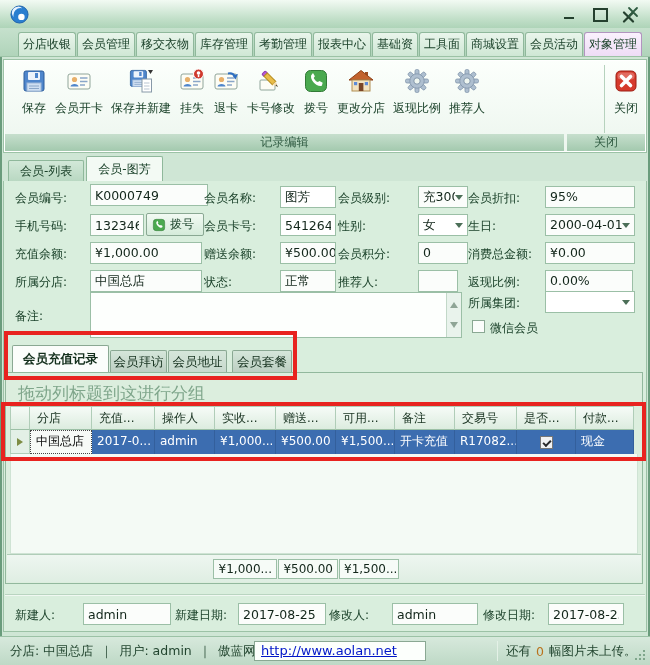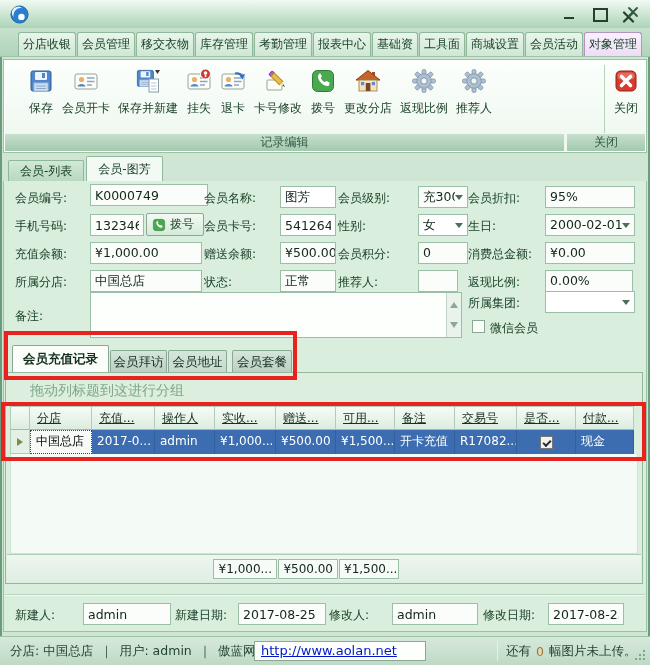--- a/index.html
+++ b/index.html
@@ -22,21 +22,21 @@
   
   .menubar{position:absolute;top:28px;left:0;width:650px;height:29px;
     background:linear-gradient(#c6e1cd,#b0d4ba);display:flex;align-items:flex-end;padding-left:18px;border-bottom:1px solid #9cc2a6;}
   .mtab{height:24px;line-height:22px;padding:0 4px;font-size:12px;color:#1b422a;white-space:nowrap;
     background:linear-gradient(#e9f5eb,#cfe7d5);border:1px solid #8fb89b;border-bottom:none;border-radius:3px 3px 0 0;margin-right:1px;}
   .mtab.active{background:linear-gradient(#faf1fd,#eedcf6);border-color:#b195bf;}
 
   
   .toolbar{position:absolute;left:3px;top:59px;width:644px;height:94px;
     background:linear-gradient(#fcfffc,#ecf6ee);border:1px solid #9cc2a6;box-shadow:inset 0 0 0 1px #fff;}
-  .tb-row{display:flex;align-items:flex-start;height:74px;padding:4px 3px 0 20px;}
+  .tb-row{display:flex;align-items:flex-start;height:74px;padding:4px 3px 0 13px;}
   .tbtn{display:flex;flex-direction:column;align-items:center;gap:6px;padding:4px 4px 2px;font-size:12px;color:#1b422a;white-space:nowrap;cursor:default;}
   .tbtn svg{width:26px;height:26px;}
   .tb-sep{width:1px;align-self:stretch;background:#b6d2bd;margin:1px 4px;}
   .tb-close{margin-left:auto;}
   .tb-caps{position:absolute;left:1px;right:1px;bottom:1px;height:17px;display:flex;gap:3px;}
   .cap{background:linear-gradient(#c6dfcd,#a3c9ae);color:#2e5a40;font-size:12px;line-height:17px;text-align:center;}
   .cap-edit{flex:1;}
   .cap-close{width:78px;}
 
   
@@ -67,25 +67,25 @@
   .ta-dn{bottom:5px;border-top:6px solid #8fa596;}
   .cbx{position:absolute;width:13px;height:13px;border:1px solid #8aa893;background:#fbfdfb;}
 
   
   .stab{position:absolute;font-size:12.5px;color:#14301d;text-align:center;white-space:nowrap;
     background:linear-gradient(#d5e6da,#bccfc2);border:1px solid #8aa893;border-bottom:none;border-radius:2px 2px 0 0;}
   .stab.active{background:#fbfdfb;font-weight:bold;}
 
   
   .grid{position:absolute;left:5px;top:372px;width:638px;height:212px;border:1px solid #92b89d;background:#dceede;}
-  .ghint{position:absolute;left:24px;top:9px;font-size:14px;color:#7fa68b;text-align:center;}
+  .ghint{position:absolute;left:12px;top:9px;font-size:17px;color:#7fa68b;text-align:center;}
   .gtable{position:absolute;left:4px;top:33px;}
   .hrow,.drow{display:flex;}
   .hcell{height:24px;background:linear-gradient(#f6fbf7,#dcecdf);border-right:1px solid #b0cdb8;border-top:1px solid #b0cdb8;border-bottom:1px solid #9cc0a6;
-    font-size:12px;color:#17311f;line-height:23px;padding-left:7px;white-space:nowrap;overflow:hidden;text-decoration:underline;}
+    font-size:12px;color:#17311f;line-height:23px;padding-left:7px;white-space:nowrap;overflow:hidden;}
   .hcell:first-child{border-left:1px solid #b0cdb8;}
   .drow{background:#3c6db0;}
   .dcell{height:24px;font-size:12px;color:#fff;line-height:23px;padding:0 5px;border-right:1px solid #335f9c;overflow:hidden;white-space:nowrap;}
   .dcell.num{text-align:right;}
   .dcell.focus{background:#f7faf7;color:#0a0a0a;border:1px dotted #444;line-height:21px;}
   .ind-cell{width:20px;background:#e3f0e6;border-right:1px solid #b0cdb8;border-left:1px solid #b0cdb8;border-bottom:1px solid #b0cdb8;display:flex;align-items:center;justify-content:center;}
   .ind-arrow{width:0;height:0;border-left:6px solid #7d8c43;border-top:4px solid transparent;border-bottom:4px solid transparent;}
   .cellbox{display:flex;align-items:center;justify-content:center;height:100%;}
   .tcbx{position:relative;width:13px;height:13px;background:#f2f2f2;border:1px solid #777;}
   .tcbx::after{content:"";position:absolute;left:2px;top:3px;width:6px;height:3px;border-left:2px solid #2a2a2a;border-bottom:2px solid #2a2a2a;transform:rotate(-45deg);}
@@ -339,21 +339,21 @@
   </div>
   <span class="flabel" style="left:204px;top:218px">会员卡号:</span>
   <input class="finput" style="left: 280px; top: 214px; width: 56px; background: rgb(255, 255, 255);" value="541264">
   <span class="flabel" style="left:338px;top:218px">性别:</span>
   <div class="finput fcombo" style="left:418px;top:214px;width:50px;background:#fff">
     <span class="combo-text">女</span>
     <span class="combo-arrow"></span>
   </div>
   <span class="flabel" style="left:468px;top:218px">生日:</span>
   <div class="finput fcombo" style="left:545px;top:214px;width:90px">
-    <span class="combo-text">2000-02-01</span>
+    <span class="combo-text">2000-04-01</span>
     <span class="combo-arrow"></span>
   </div>
 
   <span class="flabel" style="left:15px;top:246px">充值余额:</span>
   <div class="finput" style="left:90px;top:242px;width:112px">¥1,000.00</div>
   <span class="flabel" style="left:204px;top:246px">赠送余额:</span>
   <div class="finput" style="left:280px;top:242px;width:56px">¥500.00</div>
   <span class="flabel" style="left:338px;top:246px">会员积分:</span>
   <div class="finput" style="left:418px;top:242px;width:50px">0</div>
   <span class="flabel" style="left:468px;top:246px">消费总金额:</span>

